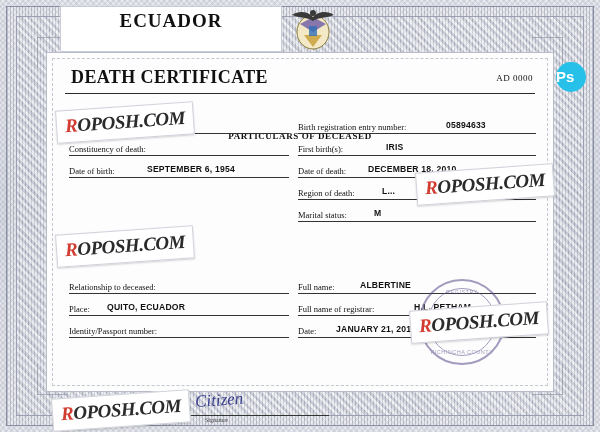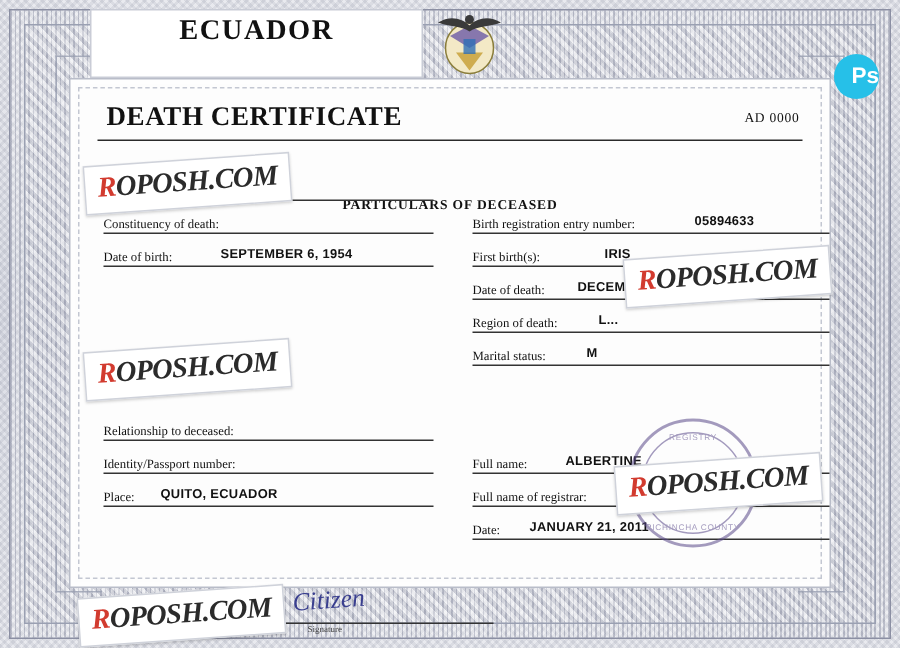--- a/index.html
+++ b/index.html
@@ -62,23 +62,23 @@
   .ministry{
     font-size:7.5px;letter-spacing:.3px;color:#222;
     border-top:1px solid #111;margin:2px 10px 0 10px;padding-top:2px;
   }
   .coat{
     position:absolute;left:286px;top:2px;width:54px;height:50px;z-index:7;
     text-align:center;
   }
 
   .ps-badge{
-    position:absolute;right:14px;top:36px;width:30px;height:30px;border-radius:50%;
+    position:absolute;right:14px;top:62px;width:30px;height:30px;border-radius:50%;
     background:#26c0e8;color:#fff;font-family:"Liberation Sans",sans-serif;
-    font-weight:bold;font-size:15px;line-height:30px;text-align:right;z-index:10;
+    font-weight:bold;font-size:15px;line-height:30px;text-align:left;z-index:10;
   }
 
   
   .title{
     position:absolute;left:24px;top:14px;
     font-size:18px;font-weight:bold;letter-spacing:.4px;color:#111;
   }
   .serial{
     position:absolute;right:20px;top:20px;
     font-family:Liberation Serif, serif;font-size:9px;color:#111;letter-spacing:.5px;
@@ -87,21 +87,21 @@
     position:absolute;left:18px;right:18px;top:40px;height:1px;background:#2b2b2b;
   }
   .section-h{
     position:absolute;width:100%;text-align:center;font-size:9px;font-weight:bold;
     letter-spacing:.6px;color:#111;
   }
   .s1{top:46px;margin-top:32px;}
   .s2{top:206px;}
 
   .col-l{position:absolute;left:22px;width:220px;}
-  .col-r{position:absolute;left:268px;width:238px;margin-top:22px;}
+  .col-r{position:absolute;left:251px;width:238px;}
 
   .field{
     position:relative;height:22px;font-size:8.5px;color:#111;
   }
   .field .lbl{
     position:absolute;left:0;top:5px;white-space:nowrap;
   }
   .field .line{
     position:absolute;left:0;right:0;top:16px;border-bottom:1px solid #333;
   }
@@ -250,27 +250,27 @@
     <div class="faint">WE MAKE TEMPLATES</div>
 
 
     <div class="col-l" style="top:224px;">
       <div class="field">
         <span class="lbl">Relationship to deceased:</span>
         <span class="val" style="left:112px;"></span>
         <span class="line"></span>
       </div>
       <div class="field">
+        <span class="lbl">Place:</span>
+        <span class="val" style="left:38px;">QUITO, ECUADOR</span>
+        <span class="line"></span>
+      </div>
+      <div class="field">
         <span class="lbl">Identity/Passport number:</span>
         <span class="val" style="left:112px;"></span>
-        <span class="line"></span>
-      </div>
-      <div class="field">
-        <span class="lbl">Place:</span>
-        <span class="val" style="left:38px;">QUITO, ECUADOR</span>
         <span class="line"></span>
       </div>
     </div>
 
     <div class="col-r" style="top:224px;">
       <div class="field">
         <span class="lbl">Full name:</span>
         <span class="val" style="left:62px;">ALBERTINE</span>
         <span class="line"></span>
       </div>

